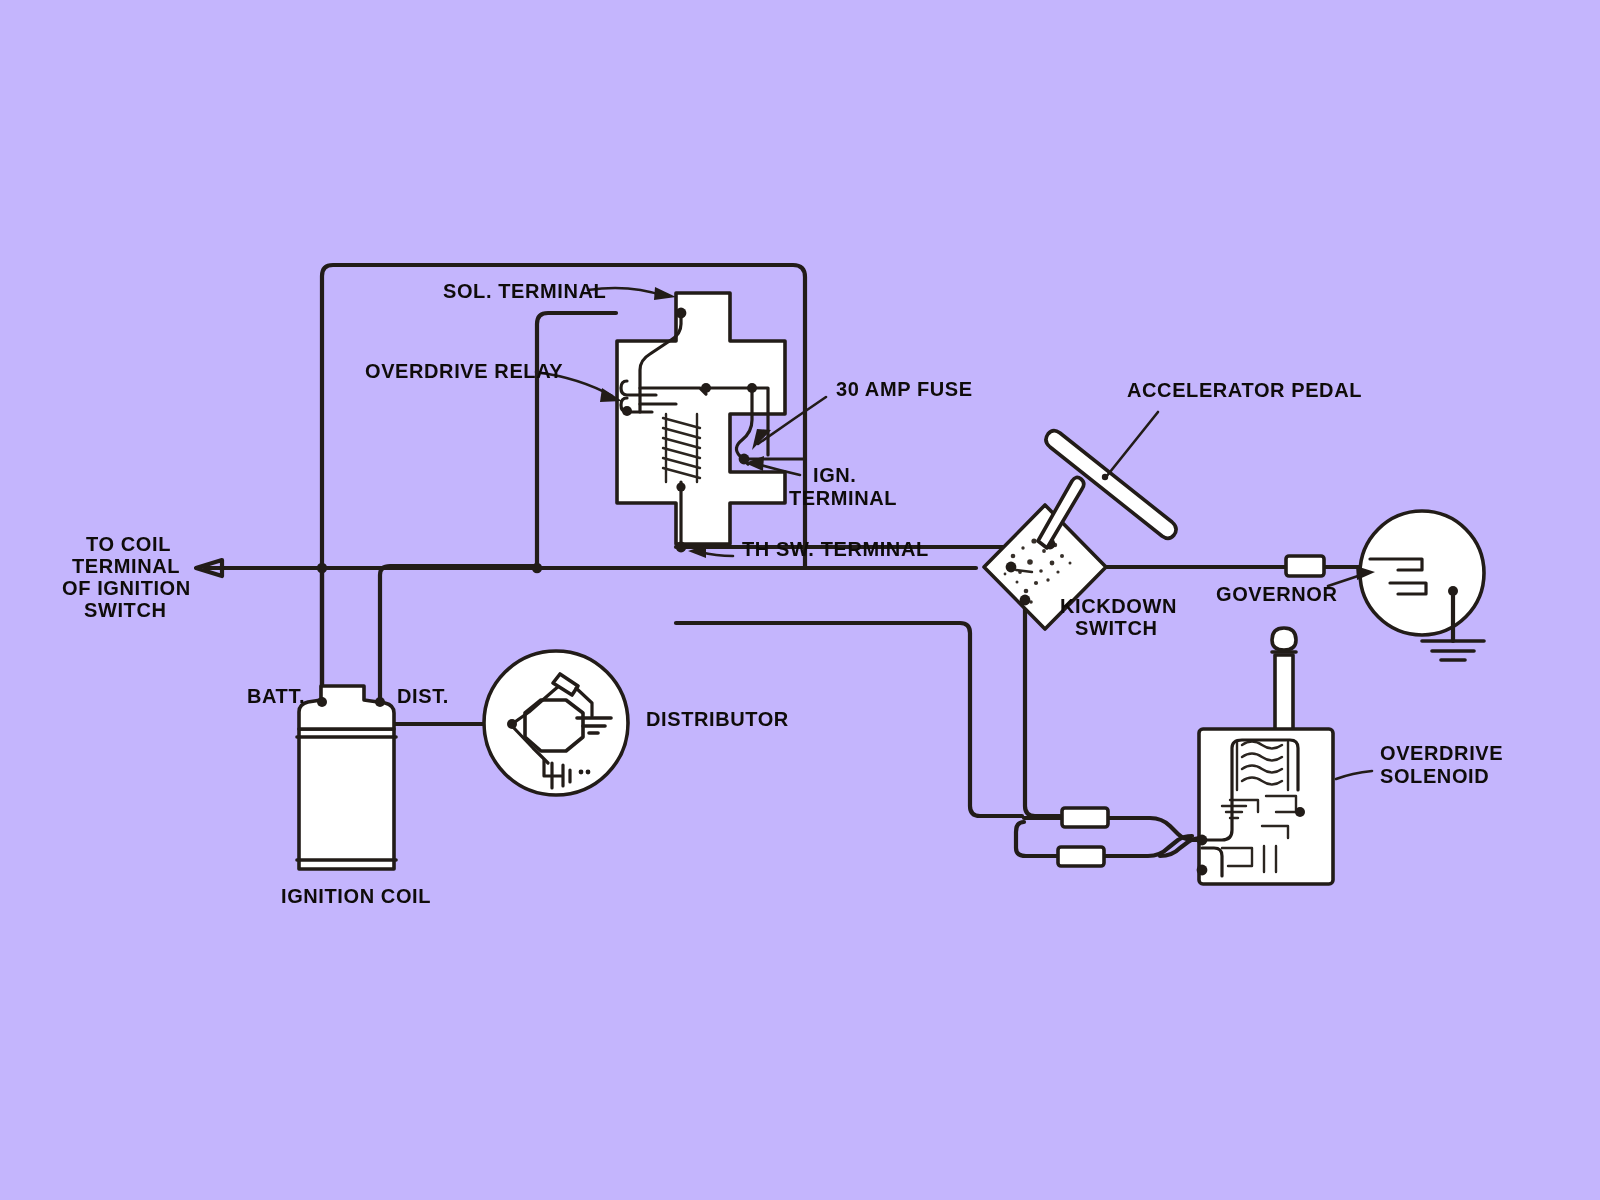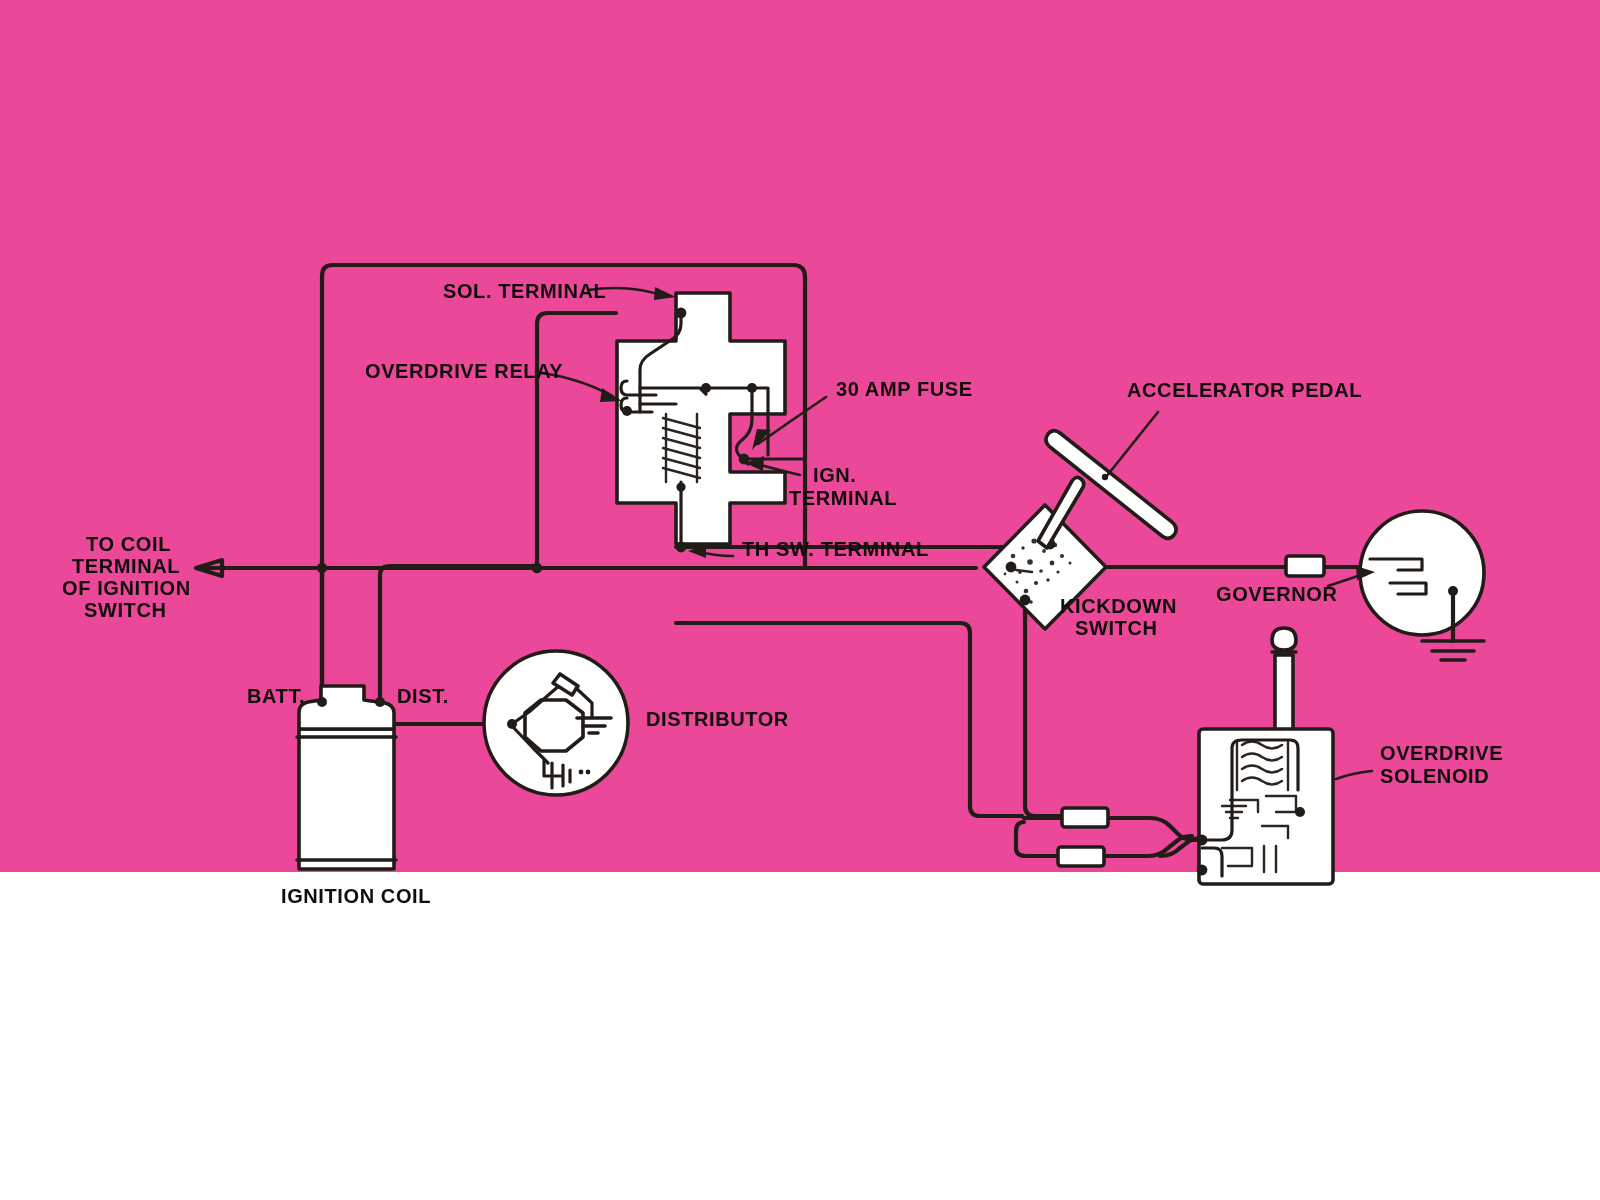--- a/index.html
+++ b/index.html
@@ -10,22 +10,22 @@
   }
   body {
     width: 1600px;
     height: 1200px;
     overflow: hidden;
     font-family: "Liberation Sans", sans-serif;
   }
   #diagram-root {
     position: relative;
     width: 1600px;
-    height: 872px;
-    background: #ec4899;
+    height: 1200px;
+    background: #c4b5fd;
   }
   svg#schematic {
     position: absolute;
     left: 0;
     top: 0;
     width: 1600px;
     height: 1200px;
   }
   .wire {
     fill: none;

